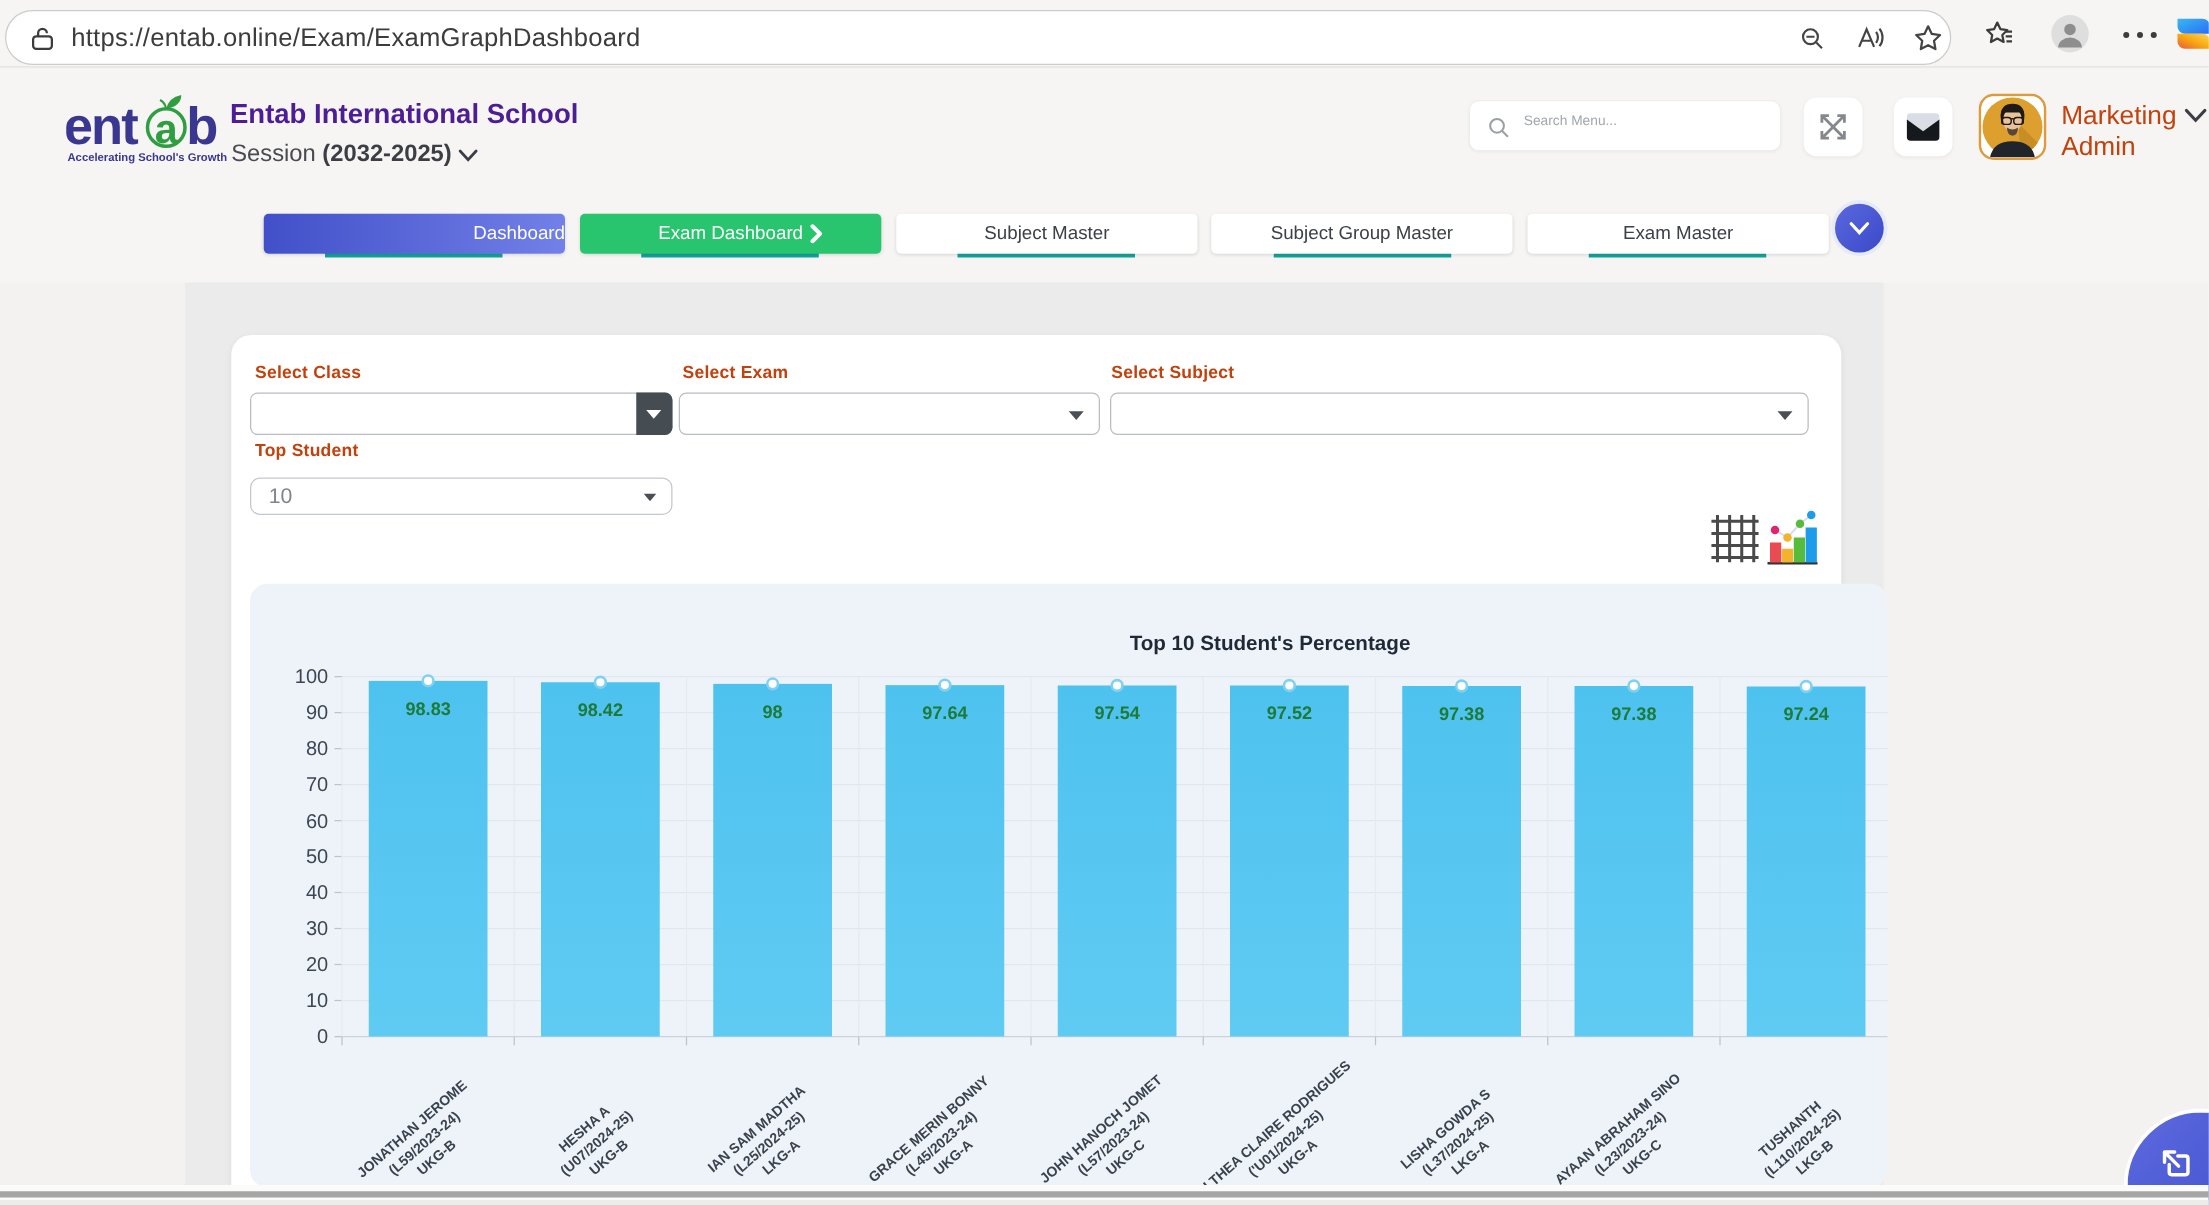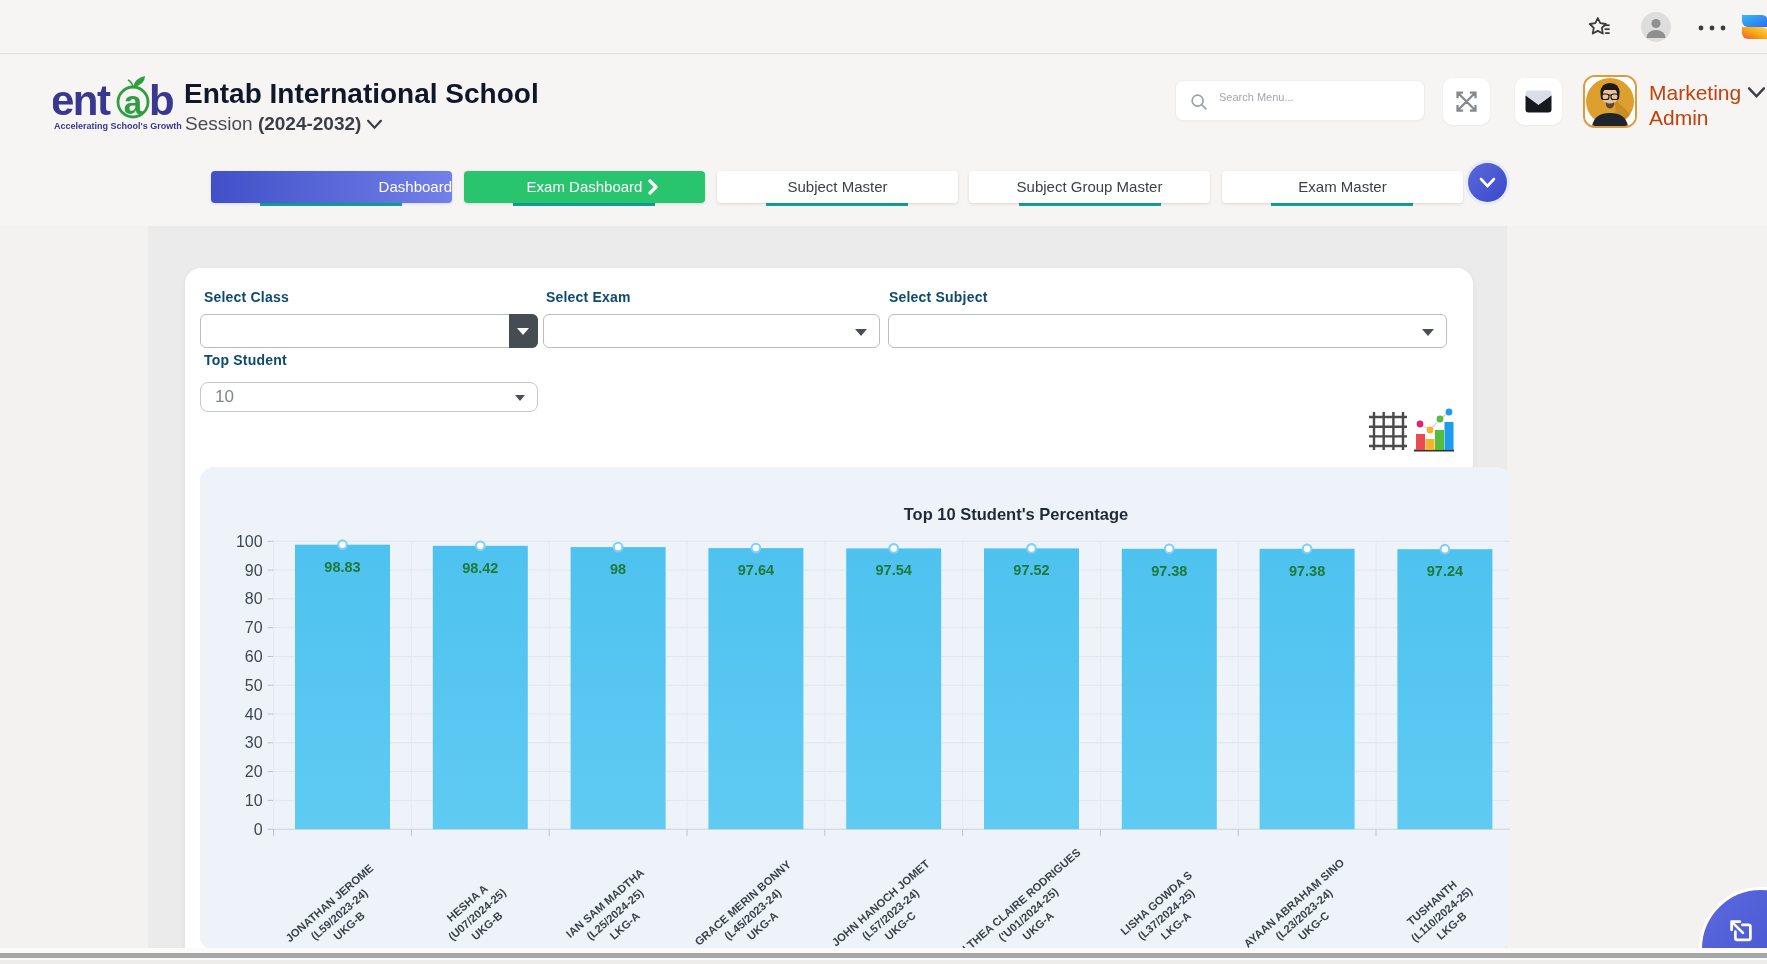--- a/index.html
+++ b/index.html
@@ -7,60 +7,80 @@
   body { font-family:"Liberation Sans", sans-serif; background:#f3f2f0; position:relative; }
 
   
   .toolbar { position:absolute; left:0; top:0; width:1767px; height:54px; background:#f7f5f3; border-bottom:1px solid #e3e1df; }
   .urlpill { position:absolute; left:4px; top:8px; width:1557px; height:44px; background:#fff; border:1px solid #cccccc; border-radius:22px; }
   .urltext { position:absolute; left:52px; top:10px; font-size:20.5px; color:#3c3c3c; letter-spacing:0.2px; }
   .tb-ic { position:absolute; top:0; }
 
   
   .header { position:absolute; left:0; top:55px; width:1767px; height:171px; background:#f6f5f3; }
-  .schoolname { position:absolute; left:184px; top:23px; font-size:28px; font-weight:bold; color:#0f172a; }
+  .schoolname { position:absolute; left:184px; top:23px; font-size:22px; font-weight:bold; color:#4c1d95; }
   .session { position:absolute; left:185px; top:58px; font-size:19px; color:#494b52; }
   .session b { font-weight:bold; color:#3c3e45; }
   .searchbox { position:absolute; left:1175px; top:25px; width:250px; height:41px; background:#fff; border:1px solid #efedeb; border-radius:8px; box-shadow:0 1px 2px rgba(0,0,0,0.03); }
   .searchbox span { position:absolute; left:43px; top:10px; font-size:11px; color:#a2a7ad; }
   .hbtn { position:absolute; top:23px; width:47px; height:47px; background:#fff; border-radius:10px; box-shadow:0 1px 3px rgba(0,0,0,0.05); }
   .avatar { position:absolute; left:1583px; top:20px; width:54px; height:53px; border:2px solid #dd9b3d; border-radius:12px; background:#fff; overflow:hidden; }
   .mkadmin { position:absolute; left:1649px; top:25px; font-size:21px; color:#c2410c; line-height:25px; }
 
   
   .tab { position:absolute; top:171px; width:241px; height:32px; border-radius:4px; font-size:15px; text-align:center; line-height:32px; box-shadow:0 1px 3px rgba(0,0,0,0.12); }
   .underline { position:absolute; top:202px; width:142px; height:4px; background:#12a39a; }
   .tab-dash { left:211px; background:linear-gradient(to right,#4150c8,#7280e8); color:#fff;text-align:right; }
   .tab-exam { left:464px; background:#29c46e; color:#fff; }
   .tab-white { background:#fff; color:#3c4148; }
   .circlebtn { position:absolute; left:1468px; top:163px; width:39px; height:39px; border-radius:50%; background:linear-gradient(135deg,#5b68de,#3a49c9); box-shadow:0 0 0 3px #e7eaf9; }
 
   
   .band { position:absolute; left:148px; top:226px; width:1359px; height:724px; background:#ebebec; }
   .card { position:absolute; left:185px; top:268px; width:1288px; height:682px; background:#fff; border-radius:16px 16px 0 0; box-shadow:0 2px 6px rgba(0,0,0,0.06); }
 
-  .flabel { position:absolute; font-size:14px; font-weight:bold; color:#0c4a6e; letter-spacing:0.2px; }
+  .flabel { position:absolute; font-size:14px; font-weight:bold; color:#c2410c; letter-spacing:0.2px; }
   .sel { position:absolute; height:34px; background:#fff; border:1px solid #b8bdc2; border-radius:6px; }
   .sel .caret { position:absolute; right:12px; top:14px; width:0; height:0; border-left:6px solid transparent; border-right:6px solid transparent; border-top:7px solid #4a4f55; }
   .darkaddon { position:absolute; right:-1px; top:-1px; width:29px; height:34px; background:#454c52; border-radius:0 6px 6px 0; }
   .darkaddon::after { content:""; position:absolute; left:8px; top:14px; width:0; height:0; border-left:6px solid transparent; border-right:6px solid transparent; border-top:7px solid #fff; }
 
   
   .panel { position:absolute; left:15px; top:199px; width:1310px; height:483px; background:#eef3f9; border-radius:14px; overflow:hidden; }
 
   
   .fab { position:absolute; left:1699px; top:887px; width:124px; height:124px; border-radius:50%; background:linear-gradient(135deg,#5d6ade,#3c4bcb); border:3px solid #fff; }
   .hscroll { position:absolute; left:0; top:948px; width:1767px; height:16px; background:#fbfbfa; z-index:50; }
   .hscroll .thumb { position:absolute; left:0px; top:5px; width:1767px; height:5px; background:#a6a6a6; }
   .hscroll .below { position:absolute; left:0; top:12px; width:1767px; height:4px; background:#edecea; }
 </style>
 </head>
 <body>
 
 <div class="toolbar">
+  <div class="urlpill">
+    <svg class="tb-ic" style="left:17px; top:10px;" width="24" height="24" viewBox="0 0 24 24" fill="none" stroke="#3c3c3c" stroke-width="1.8">
+      <rect x="4.5" y="10" width="15" height="10" rx="2.5"></rect>
+      <path d="M8.5 10 V7.5 a3.5 3.5 0 0 1 7 0"></path>
+    </svg>
+    <div class="urltext">https://entab.online/Exam/ExamGraphDashboard</div>
+    <svg class="tb-ic" style="left:1432px; top:9px;" width="26" height="26" viewBox="0 0 24 24" fill="none" stroke="#444" stroke-width="1.6">
+      <circle cx="10.5" cy="10.5" r="5.5"></circle>
+        <line x1="14.8" y1="14.8" x2="19" y2="19"></line>
+        <line x1="7.5" y1="10.5" x2="13.5" y2="10.5"></line>
+    </svg>
+    <svg class="tb-ic" style="left:1478px; top:9px;" width="26" height="26" viewBox="0 0 24 24" fill="none" stroke="#444" stroke-width="1.6">
+      <path d="M4 18 L9.5 5 L15 18 M6 13.5 h7"></path>
+      <path d="M16.5 7 a7 7 0 0 1 0 8"></path>
+        <path d="M19 4.5 a10.5 10.5 0 0 1 0 13"></path>
+    </svg>
+    <svg class="tb-ic" style="left:1524px; top:8px;" width="27" height="27" viewBox="0 0 24 24" fill="none" stroke="#444" stroke-width="1.6" stroke-linejoin="round">
+      <path d="M12 3.6 l2.6 5.4 5.9 0.8 -4.3 4.1 1 5.9 -5.2 -2.8 -5.2 2.8 1 -5.9 -4.3 -4.1 5.9 -0.8 z"></path>
+    </svg>
+  </div>
   <svg class="tb-ic" style="left:1586px; top:14px;" width="27" height="27" viewBox="0 0 24 24" fill="none" stroke="#3c3c3c" stroke-width="1.6" stroke-linejoin="round">
     <path d="M10.5 3.6 l2.2 4.6 5 0.7 -3.6 3.5 0.9 5 -4.5 -2.4 -4.5 2.4 0.9 -5 -3.6 -3.5 5 -0.7 z"></path>
     <line x1="16" y1="10" x2="21" y2="10"></line>
       <line x1="16.5" y1="13.5" x2="21" y2="13.5"></line>
       <line x1="17" y1="17" x2="21" y2="17"></line>
   </svg>
   <svg class="tb-ic" style="left:1640px; top:11px;" width="32" height="32" viewBox="0 0 32 32">
     <circle cx="16" cy="16" r="15" fill="#dedede"></circle>
     <circle cx="16" cy="12.5" r="4.6" fill="#8e8e8e"></circle>
     <path d="M6.5 27 a9.5 8 0 0 1 19 0 z" fill="#8e8e8e"></path>
@@ -91,21 +111,21 @@
   <svg style="position:absolute; left:53px; top:15px;" width="140" height="62" viewBox="0 0 140 62">
     <text x="-2" y="45" font-family="Liberation Sans" font-size="42" font-weight="bold" letter-spacing="-1.5" fill="#39378f">ent</text>
     <circle cx="80" cy="32" r="15" fill="none" stroke="#2f9e41" stroke-width="2.8"></circle>
     <text x="80" y="44" font-family="Liberation Sans" font-size="33" font-weight="bold" fill="#2f9e41" text-anchor="middle">a</text>
     <path d="M80 17 q2 -9 12 -11 q0 9 -12 11" fill="#2f9e41"></path>
     <path d="M80 17 q-1 -5 -5 -7" fill="none" stroke="#2f9e41" stroke-width="1.6"></path>
     <text x="96" y="45" font-family="Liberation Sans" font-size="42" font-weight="bold" fill="#39378f">b</text>
     <text x="1" y="59" font-family="Liberation Sans" font-size="9" font-weight="bold" fill="#39378f">Accelerating School's Growth</text>
   </svg>
   <div class="schoolname">Entab International School</div>
-  <div class="session">Session <b>(2024-2032)</b></div>
+  <div class="session">Session <b>(2032-2025)</b></div>
   <svg style="position:absolute; left:366px; top:64px;" width="17" height="11" viewBox="0 0 18 12" fill="none" stroke="#3c3e45" stroke-width="2.4" stroke-linecap="round">
     <path d="M2 2 L9 9.5 L16 2"></path>
   </svg>
 
   <div class="searchbox">
     <svg style="position:absolute; left:12px; top:10px;" width="22" height="22" viewBox="0 0 24 24" fill="none" stroke="#9aa0a6" stroke-width="1.8">
       <circle cx="10.5" cy="10.5" r="6"></circle>
         <line x1="15" y1="15" x2="20" y2="20"></line>
     </svg>
     <span>Search Menu...</span>

